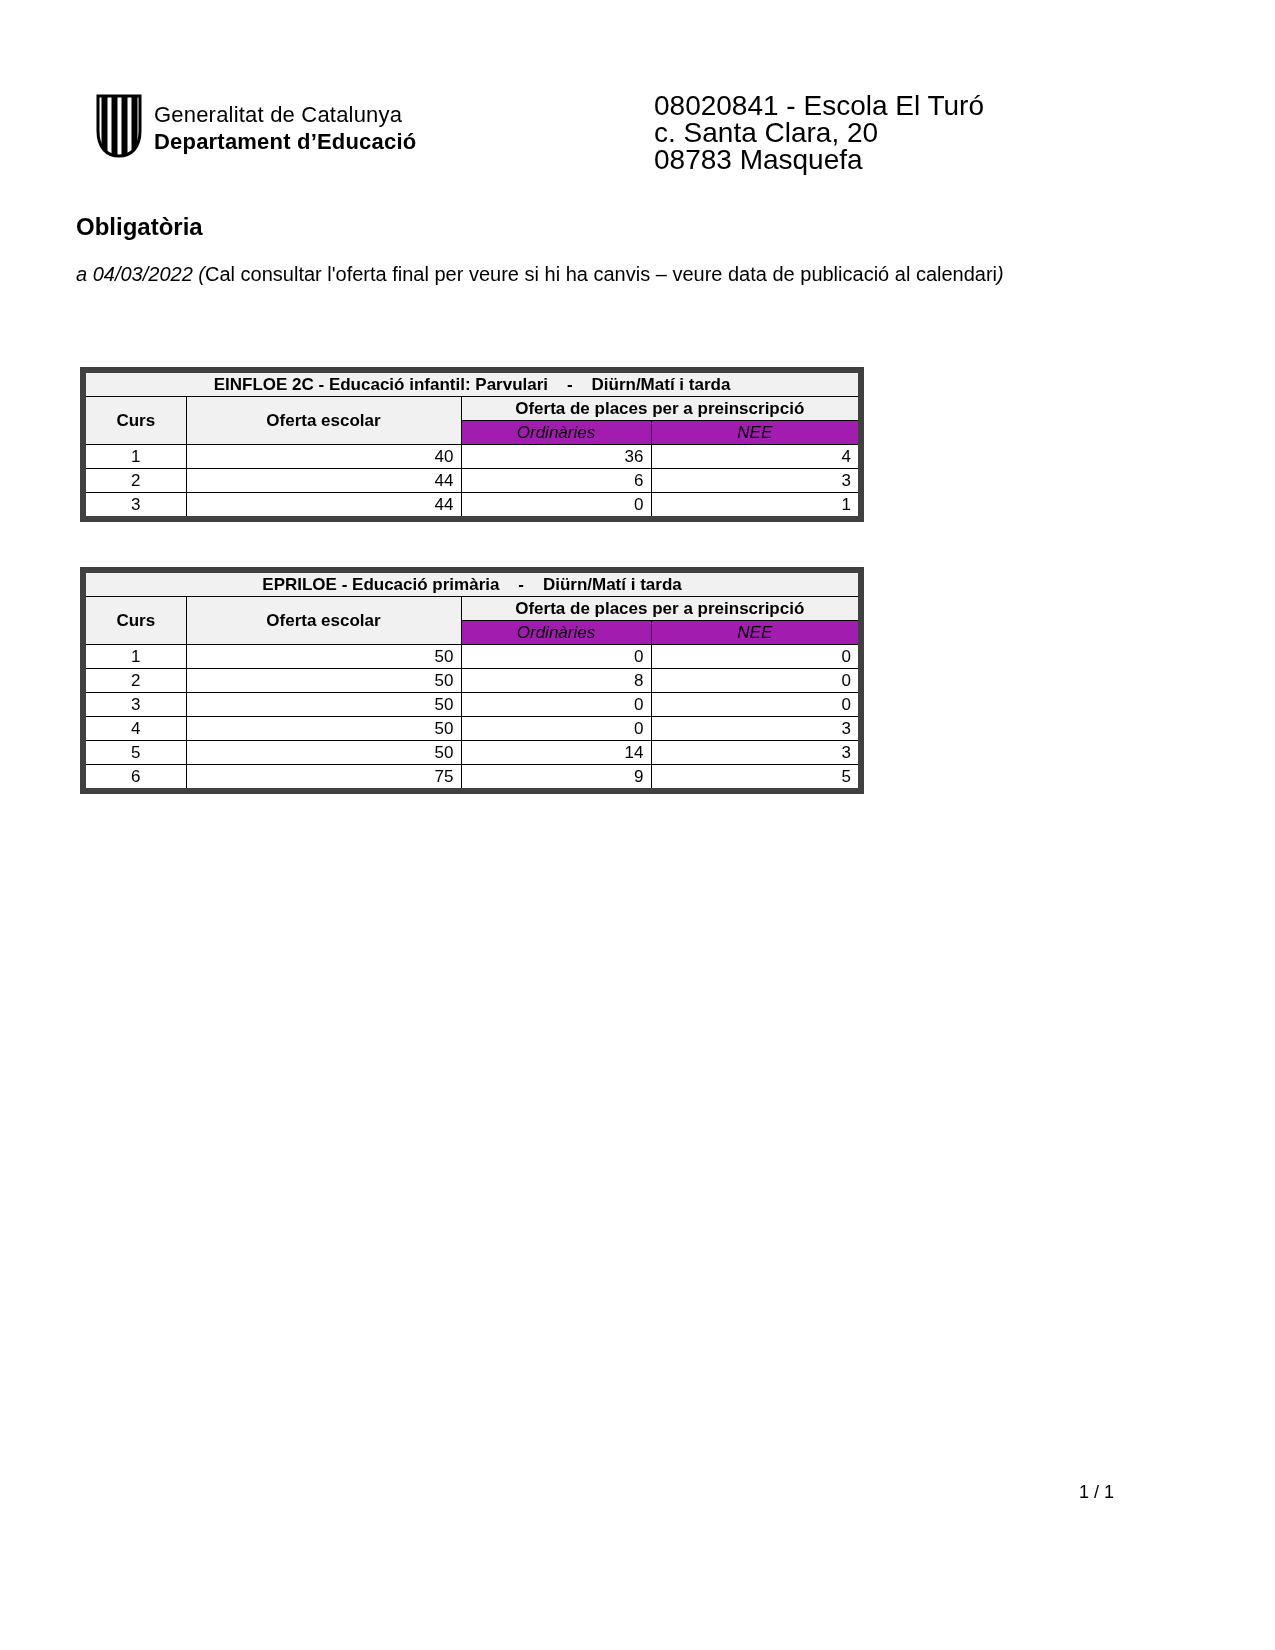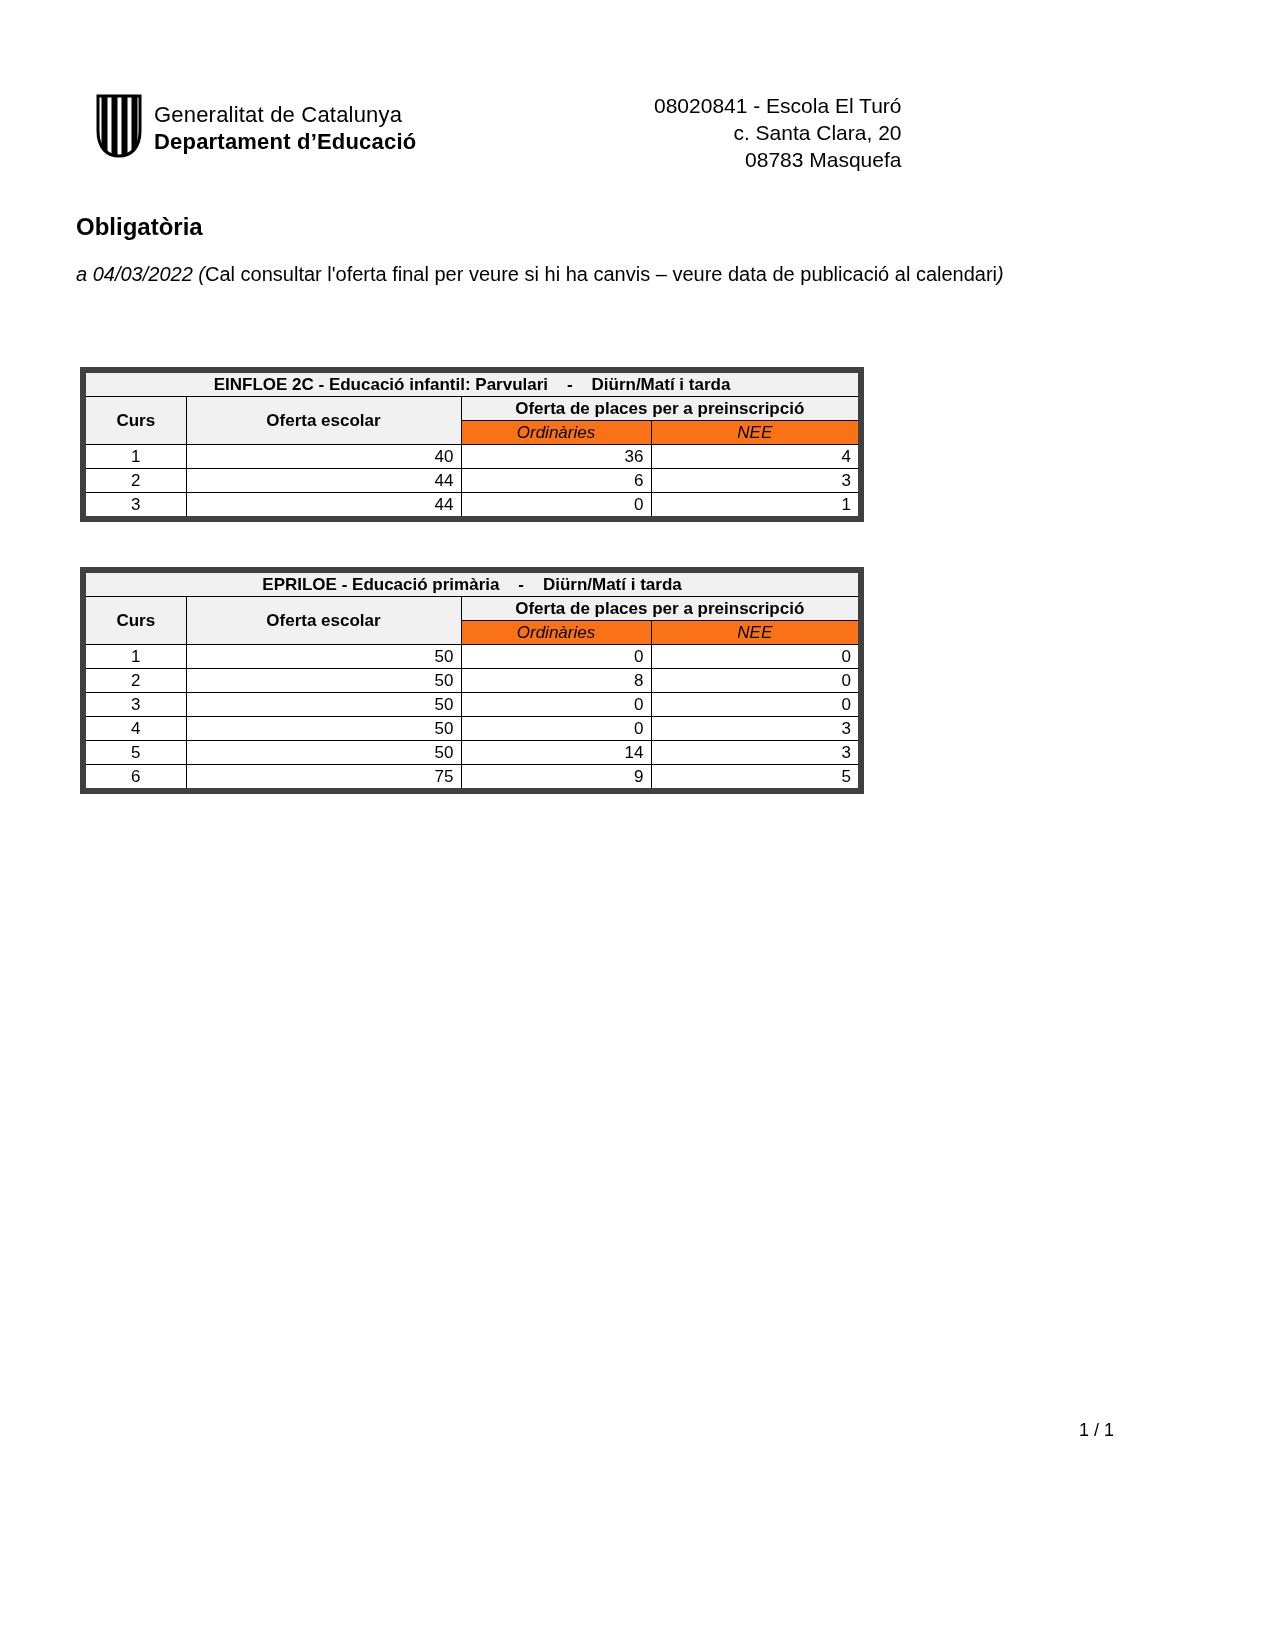--- a/index.html
+++ b/index.html
@@ -24,23 +24,22 @@
     align-items: flex-start;
   }
   .logo-box svg { display: block; }
   .brand-text { padding-top: 8px; line-height: 27px; }
   .org-name { font-size: 22px; letter-spacing: 0.2px; }
   .department { font-size: 22px; font-weight: bold; letter-spacing: 0.2px; }
   .school-info {
     position: absolute;
     left: 654px;
     top: 92px;
-    font-size: 21px;
+    font-size: 28px;
     line-height: 27px;
-    text-align: right;
   }
   .title-block {
     position: absolute;
     left: 76px;
     top: 212px;
     width: 1120px;
   }
   .title-line { font-size: 24px; font-weight: bold; line-height: 30px; }
   .subtitle { font-size: 20px; margin-top: 21px; }
   .italic { font-style: italic; }
@@ -73,30 +72,30 @@
     height: 25px;
   }
   th.h {
     font-weight: bold;
     background: #f1f1f1;
     text-align: center;
   }
   th.sub {
     font-style: italic;
     font-weight: normal;
-    background: #f97316;
+    background: #a21caf;
     text-align: center;
   }
   td.c-curs { text-align: center; }
   td.c-num  { text-align: right; }
   .table-gap { height: 45px; }
   .footer-page {
     position: absolute;
     left: 1079px;
-    top: 1420px;
+    top: 1482px;
     font-size: 18px;
   }
 </style>
 </head>
 <body>
 
 <div class="page">
 
   <header class="brand">
     <span class="logo-box">

